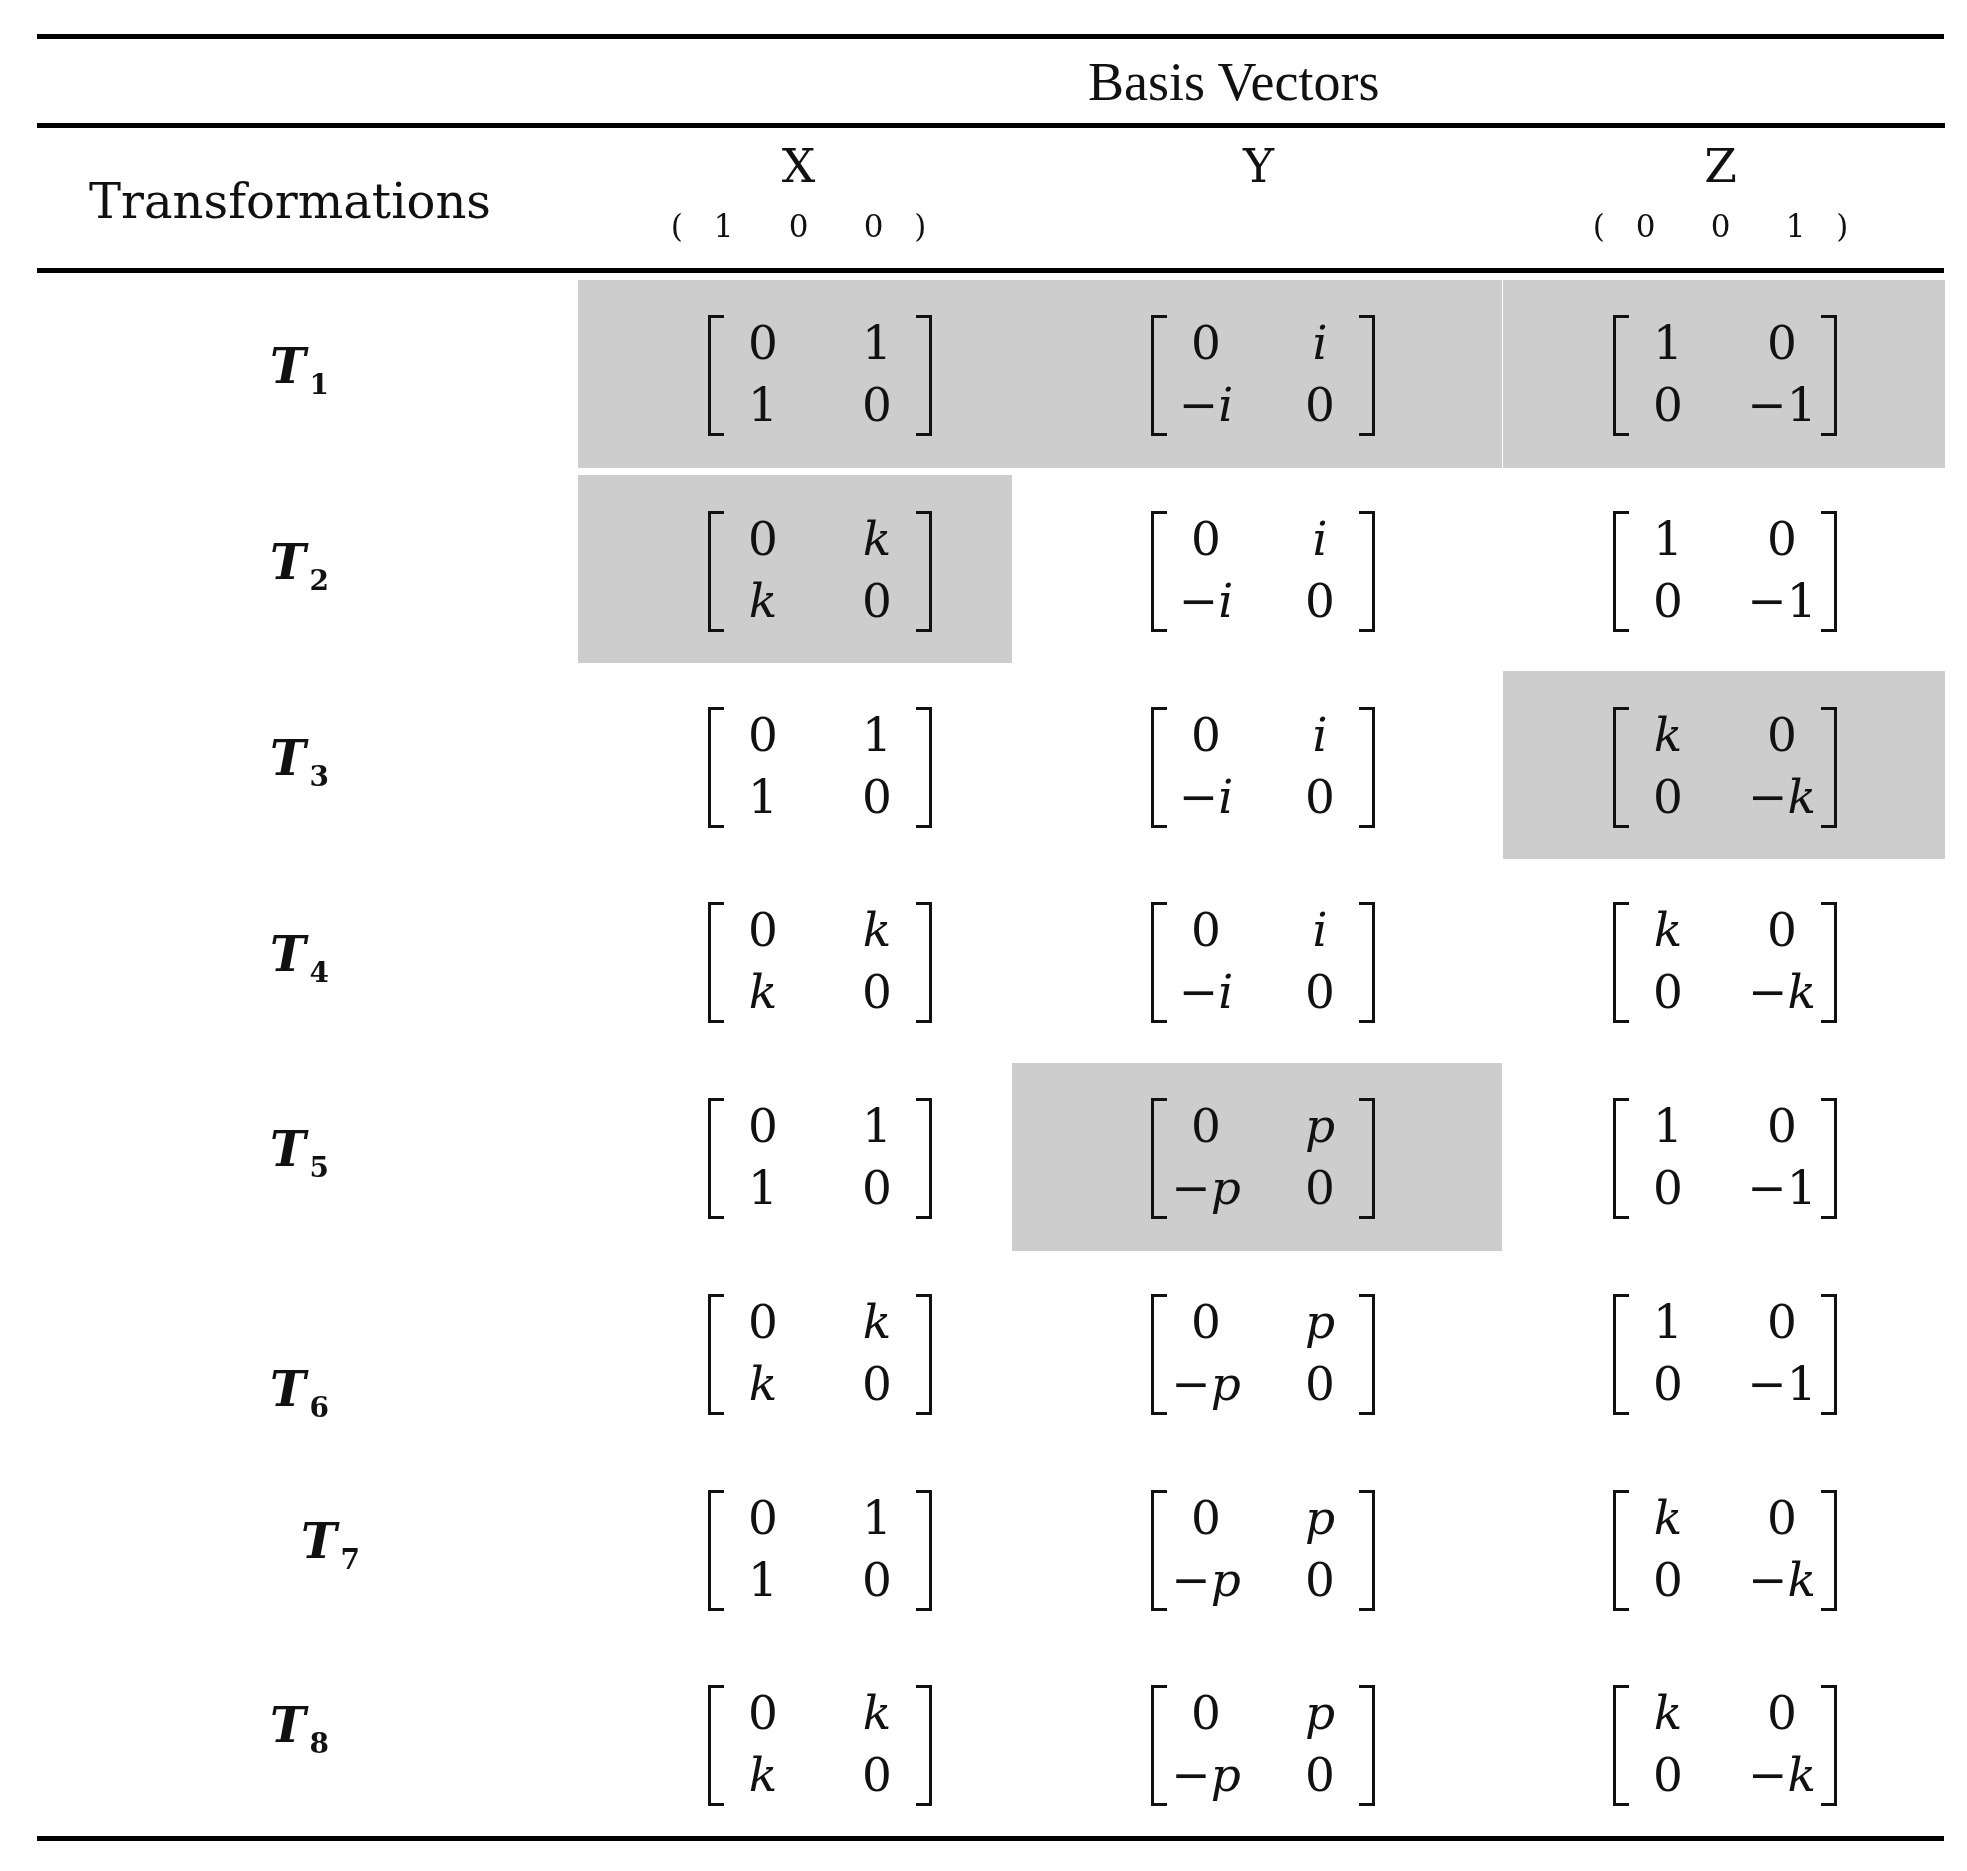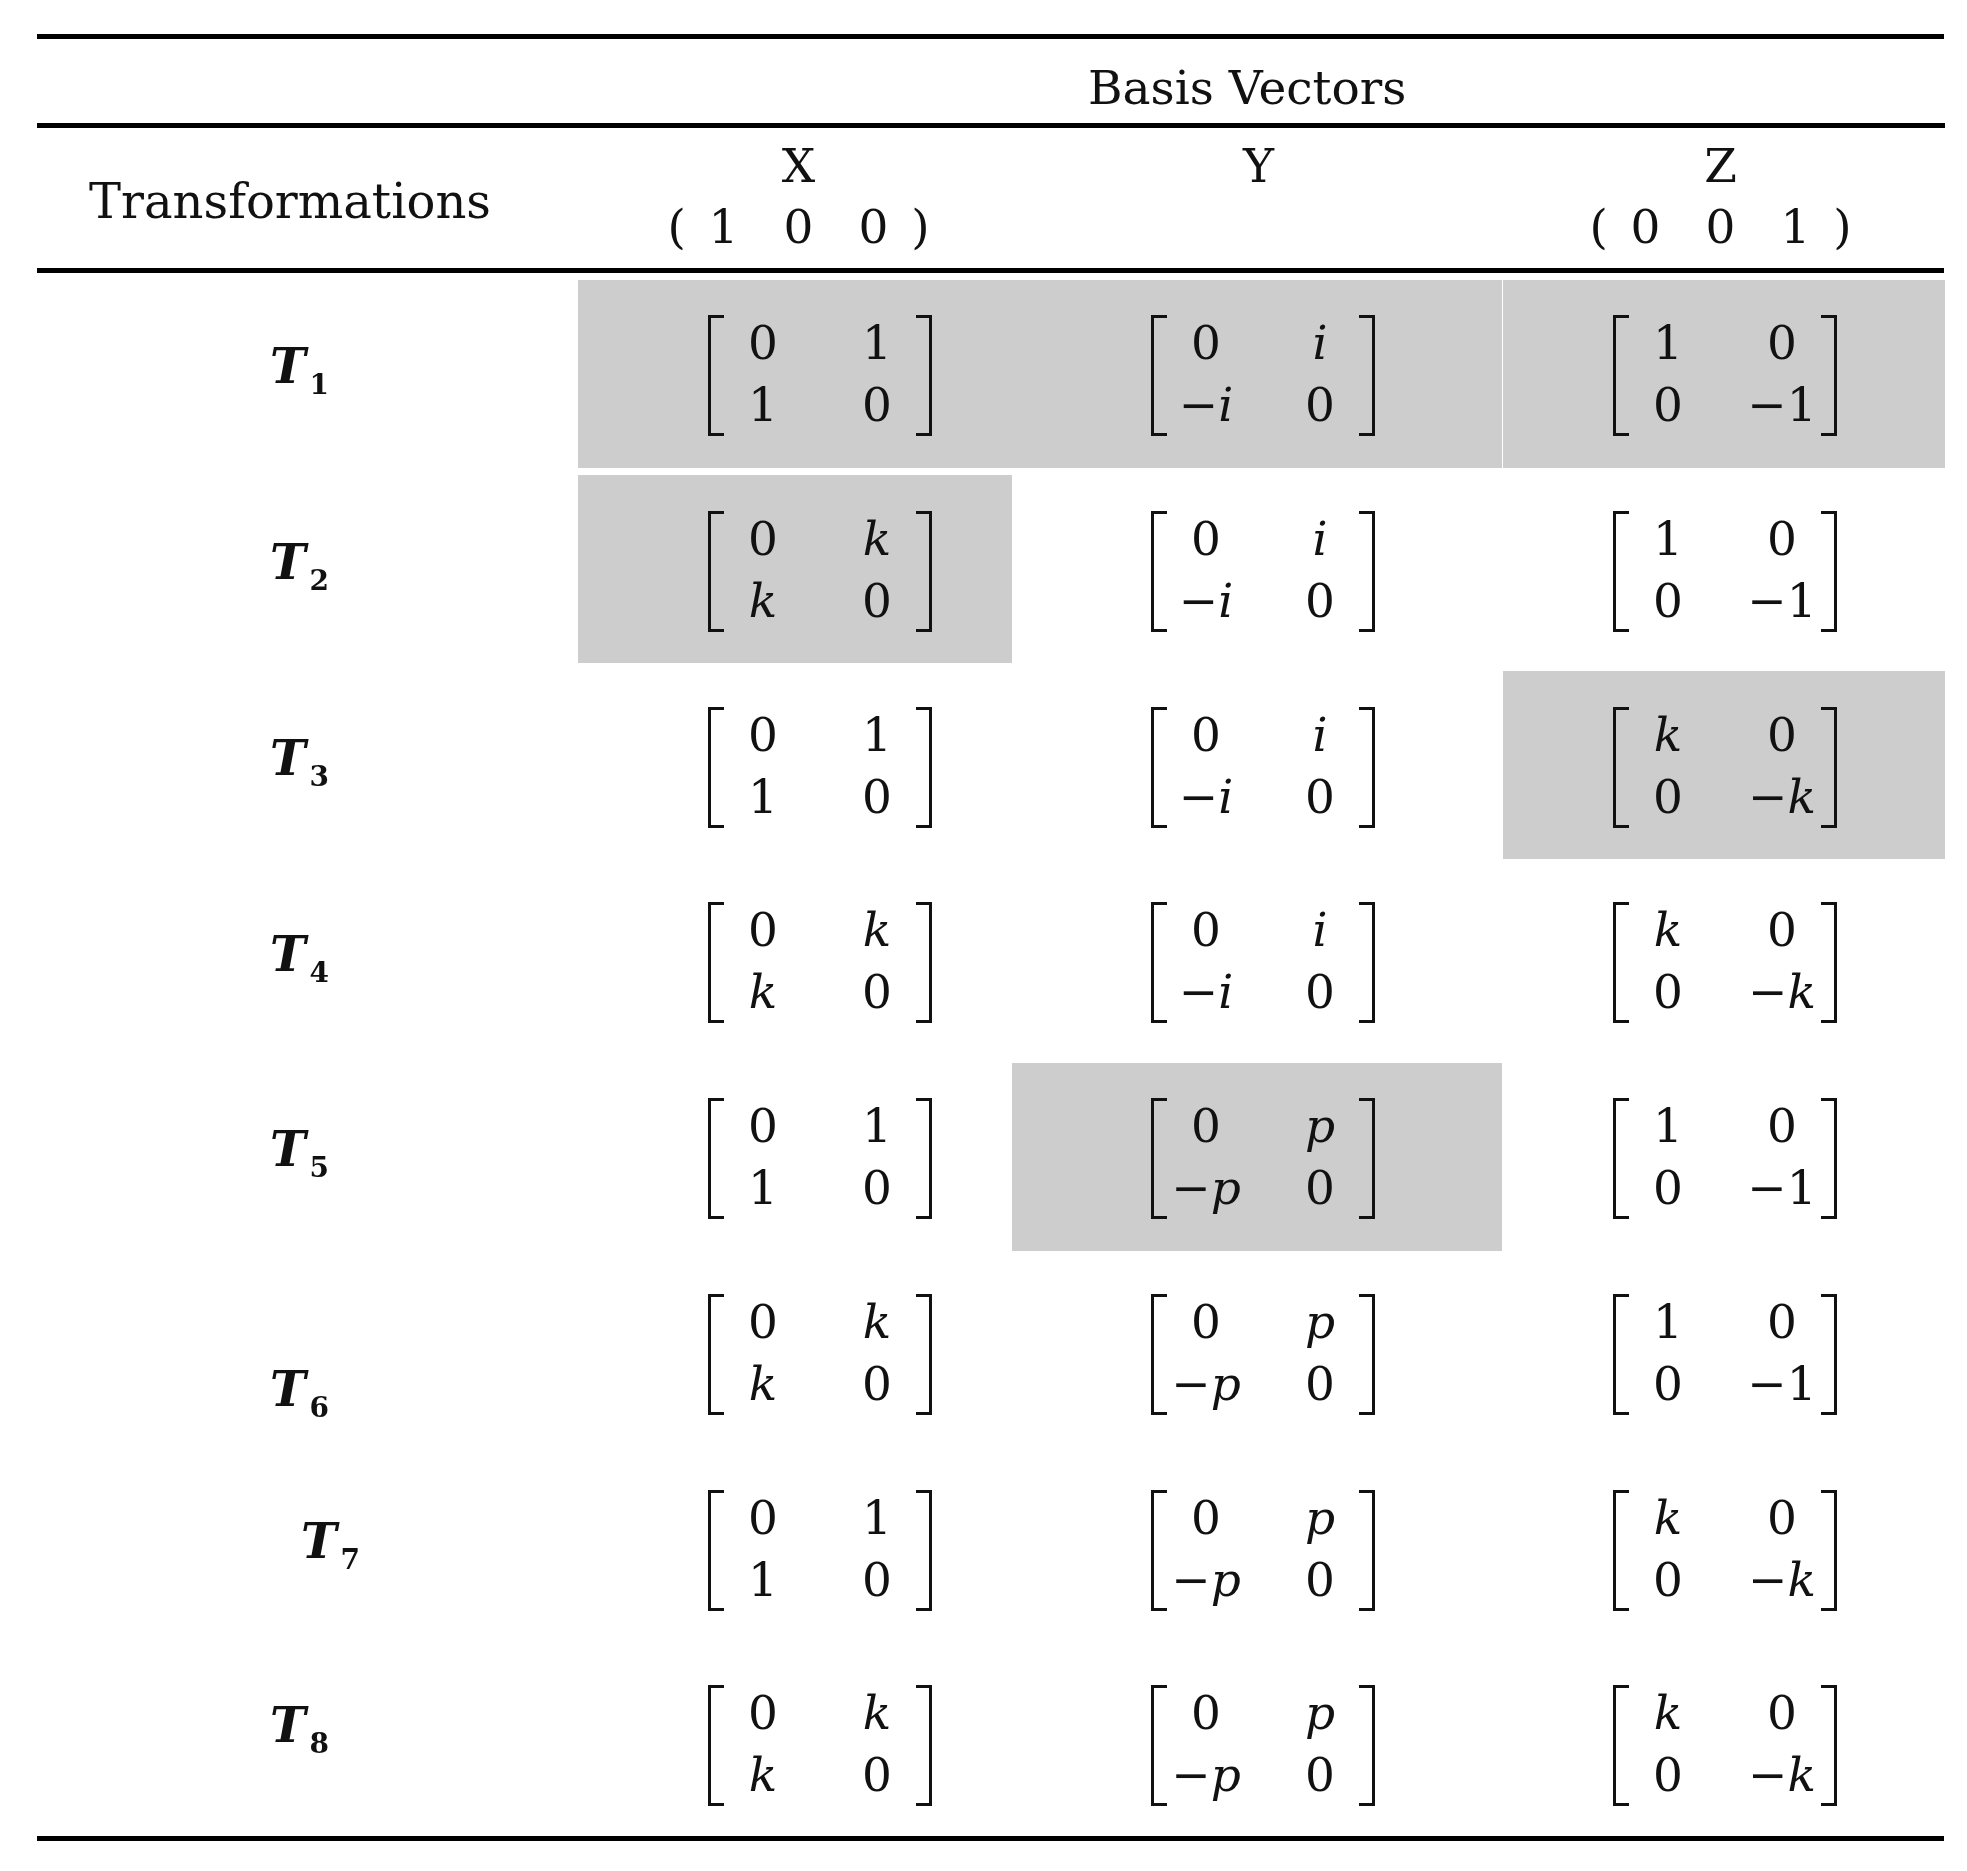--- a/index.html
+++ b/index.html
@@ -5,25 +5,25 @@
   html, body { margin: 0; padding: 0; background: #ffffff; }
   body { width: 1968px; height: 1872px; position: relative; overflow: hidden;
          font-family: "DejaVu Serif", serif; color: #111; }
   .rule { position: absolute; left: 37px; width: 1907px; background: #000; }
   .r-top { top: 34px; height: 4.7px; }
   .r-mid { top: 123px; height: 4.7px; left: 578px; width: 1367px; }
   .r-mid-left { top: 123px; height: 4.7px; left: 37px; width: 541px; }
   .r-head { top: 268px; height: 4.7px; }
   .r-bot { top: 1836px; height: 4.7px; }
 
-  .basis-title { position: absolute; top: 60px; left: 1088px; font-size: 47px; }
+  .basis-title { position: absolute; top: 51px; left: 1088px; font-size: 54px; font-family: Liberation Serif, serif; }
   .trans-head { position: absolute; top: 173px; left: 89px; font-size: 48px; }
   .col-head { position: absolute; text-align: center; width: 485px; }
   .col-head .letter { font-size: 47px; line-height: 56px; }
-  .col-head .vec { font-size: 47px; line-height: 65px; word-spacing: 0; letter-spacing: 0; }
+  .col-head .vec { font-size: 31px; line-height: 65px; word-spacing: 0; letter-spacing: 0; }
   .col-head .vec span { display: inline-block; width: 75px; text-align: center; }
   .col-head .vec .paren { width: 18.6px; }
 
   .hl { position: absolute; background: #cdcdcd; }
 
   .row-label { position: absolute; left: 270px; font-size: 48px; font-weight: bold; font-style: italic; }
   .row-label sub { font-size: 28px; font-style: normal; font-weight: bold; vertical-align: -11.2px; margin-left: 3.7px; }
 
   .matrix { position: absolute; width: 224px; height: 121px; }
   .matrix .lb, .matrix .rb { position: absolute; top: 0; bottom: 0; width: 13px; border: 3.7px solid #111; }

